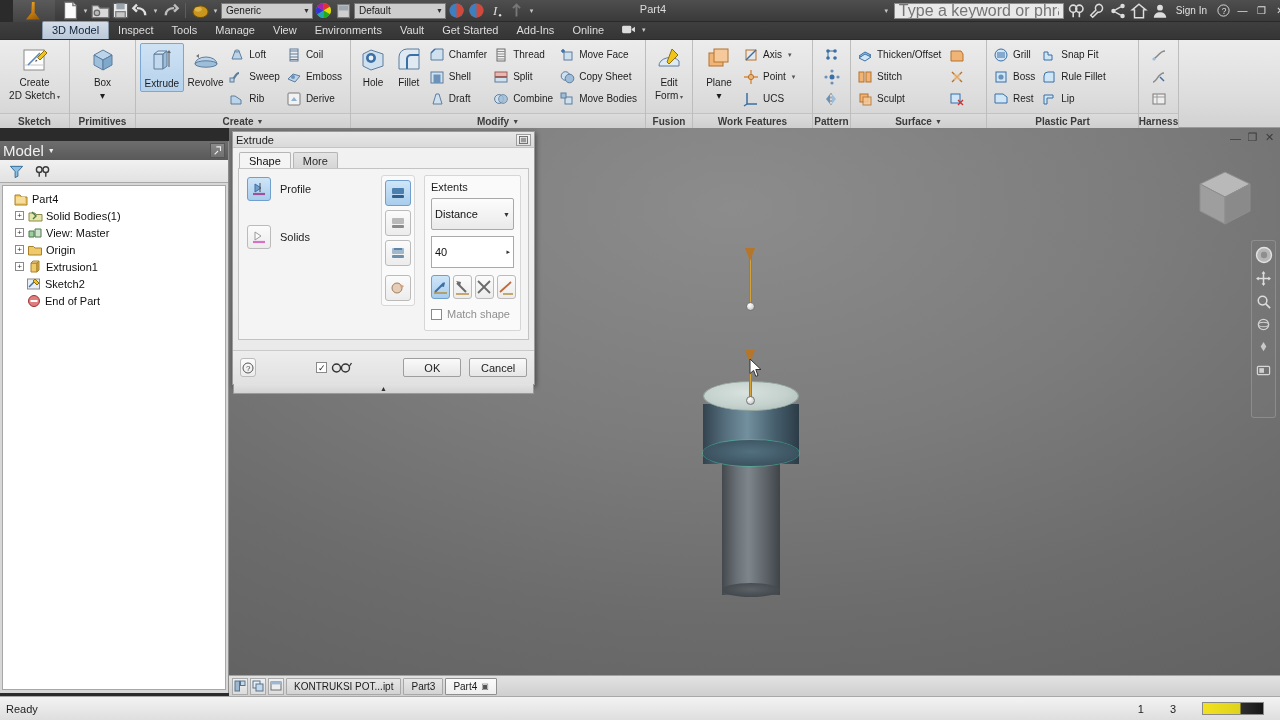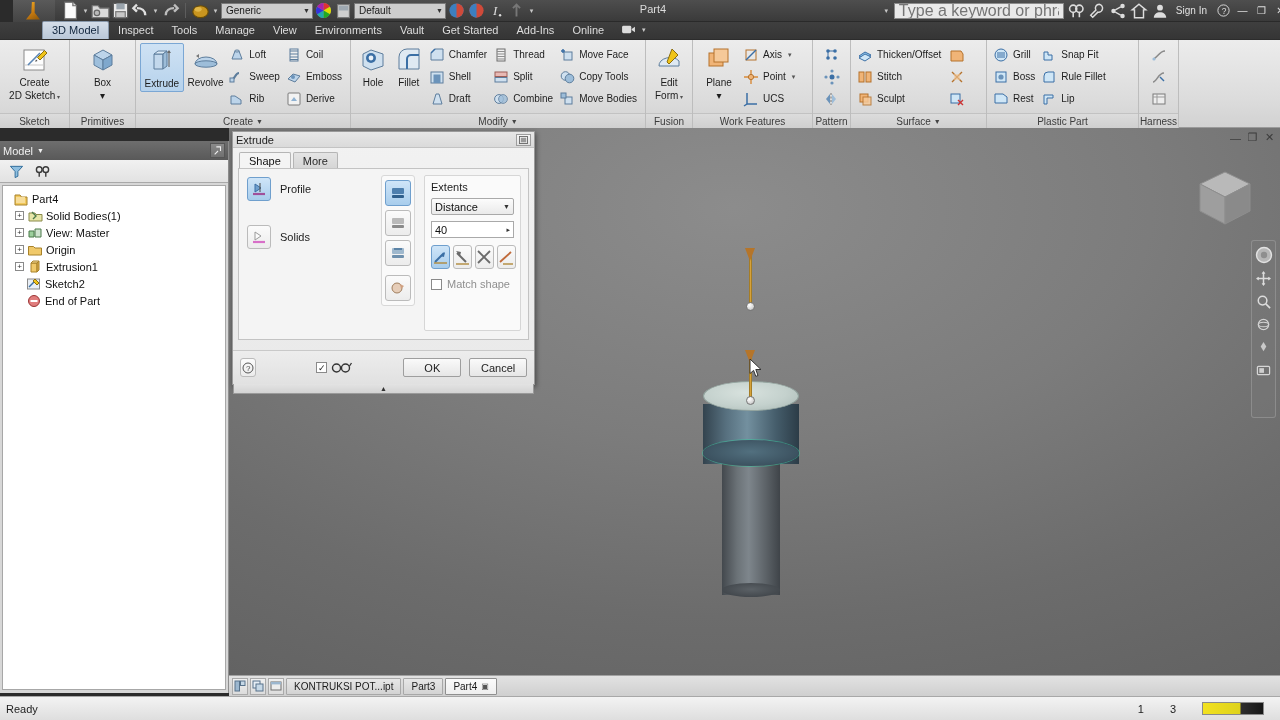--- a/index.html
+++ b/index.html
@@ -89,21 +89,21 @@
     display:flex; color:#1d1d1d;
   }
   .rpanel{
     position:relative; height:88px; display:flex; flex-direction:column;
     border-right:1px solid #bdbdbd;
   }
   .rpanel-body{ flex:1; display:flex; align-items:flex-start; padding:3px 4px 0 4px; }
   .rpanel-title{
     height:15px; line-height:15px; text-align:center; font-size:10px; color:#3b3b3b;
     background:linear-gradient(#dcdcdc,#cfcfcf); border-top:1px solid #c2c2c2;
-    display:flex; align-items:center; justify-content:center; gap:3px;
+    display:flex; align-items:center; justify-content:center; gap:3px;font-weight:bold;
   }
   .rpanel-title .dd{ font-size:7px; color:#444; }
 
   .bigbtn{
     width:62px; display:flex; flex-direction:column; align-items:center;
     padding:2px 1px; border-radius:2px; text-align:center;
   }
   .bigbtn.sel{ background:linear-gradient(#cfe2f4,#b6d2ec); border:1px solid #7ba7d4; }
   .bigbtn .lbl{ font-size:10px; line-height:11px; margin-top:2px; color:#1d1d1d; }
   .bigbtn .lbl .arw{ font-size:6px; color:#555; }
@@ -124,21 +124,21 @@
 
   
   .browser{
     position:absolute; left:0; top:141px; width:229px; height:552px;
     background:#d7d7d7; border-right:1px solid #8f8f8f;
   }
   .browser-head{
     height:19px; background:linear-gradient(#6e6e6e,#595959);
     display:flex; align-items:center; padding:0 3px; color:#f0f0f0;
   }
-  .browser-head .t{ font-size:11px; }
+  .browser-head .t{ font-size:15px; }
   .browser-head .dd{ font-size:7px; margin-left:4px; }
   .pin{ margin-left:auto; width:15px;height:15px; background:linear-gradient(#8a8a8a,#707070);
         border:1px solid #555; display:flex;align-items:center;justify-content:center;}
   .browser-tools{
     height:23px; background:linear-gradient(#f1f1f1,#e2e2e2);
     border-bottom:1px solid #a9a9a9; display:flex; align-items:center; gap:2px; padding-left:4px;
   }
   .btool{ width:24px;height:20px; display:flex;align-items:center;justify-content:center;
           border-radius:2px;}
   .tree{
@@ -216,21 +216,21 @@
   .dlg-body{
     margin:0 5px; border:1px solid #c3c3c3; background:#f4f4f4; height:172px; position:relative;
   }
   .grp-label{ font-size:11px; color:#1c1c1c; }
   .iconbtn{
     width:26px;height:26px; border:1px solid #bbb; border-radius:3px;
     background:linear-gradient(#fbfbfb,#ececec); display:flex;align-items:center;justify-content:center;
   }
   .iconbtn.sel{ background:linear-gradient(#cfe5f8,#a8cdec); border-color:#6f9fcd; }
   .fieldbox{
-    height:17px; border:1px solid #a9a9a9; background:#fff; display:flex; align-items:center;
+    height:32px; border:1px solid #a9a9a9; background:#fff; display:flex; align-items:center;
     font-size:11px; padding:0 3px; color:#111;
   }
   .dd-arrow{ margin-left:auto; font-size:7px; color:#333; }
   .dlg-foot{
     position:absolute; left:0; right:0; bottom:0; height:34px;
     border-top:1px solid #c9c9c9; background:linear-gradient(#ededed,#e1e1e1);
     display:flex; align-items:center; padding:0 7px; gap:8px;
   }
   .pbtn{
     width:68px;height:19px; border:1px solid #9e9e9e; border-radius:2px;
@@ -665,21 +665,21 @@
               </span>
             <span class="lbl">Move Face</span>
           </div>
           <div class="smallbtn">
             <span class="icobox">
                 <svg class="ic" viewBox="0 0 16 16">
                   <circle cx="6.5" cy="7" r="4.3" fill="#cfe0ef" stroke="#5d7d9c"></circle>
                   <circle cx="10.5" cy="9.5" r="4.3" fill="#9dbdd9" stroke="#5d7d9c"></circle>
                 </svg>
               </span>
-            <span class="lbl">Copy Tools</span>
+            <span class="lbl">Copy Sheet</span>
           </div>
           <div class="smallbtn">
             <span class="icobox">
                 <svg class="ic" viewBox="0 0 16 16">
                   <rect x="6" y="6" width="7" height="7" fill="#cfe0ef" stroke="#5d7d9c"></rect>
                   <rect x="2" y="2" width="5" height="5" fill="#9dbdd9" stroke="#5d7d9c"></rect>
                 </svg>
               </span>
             <span class="lbl">Move Bodies</span>
           </div>

